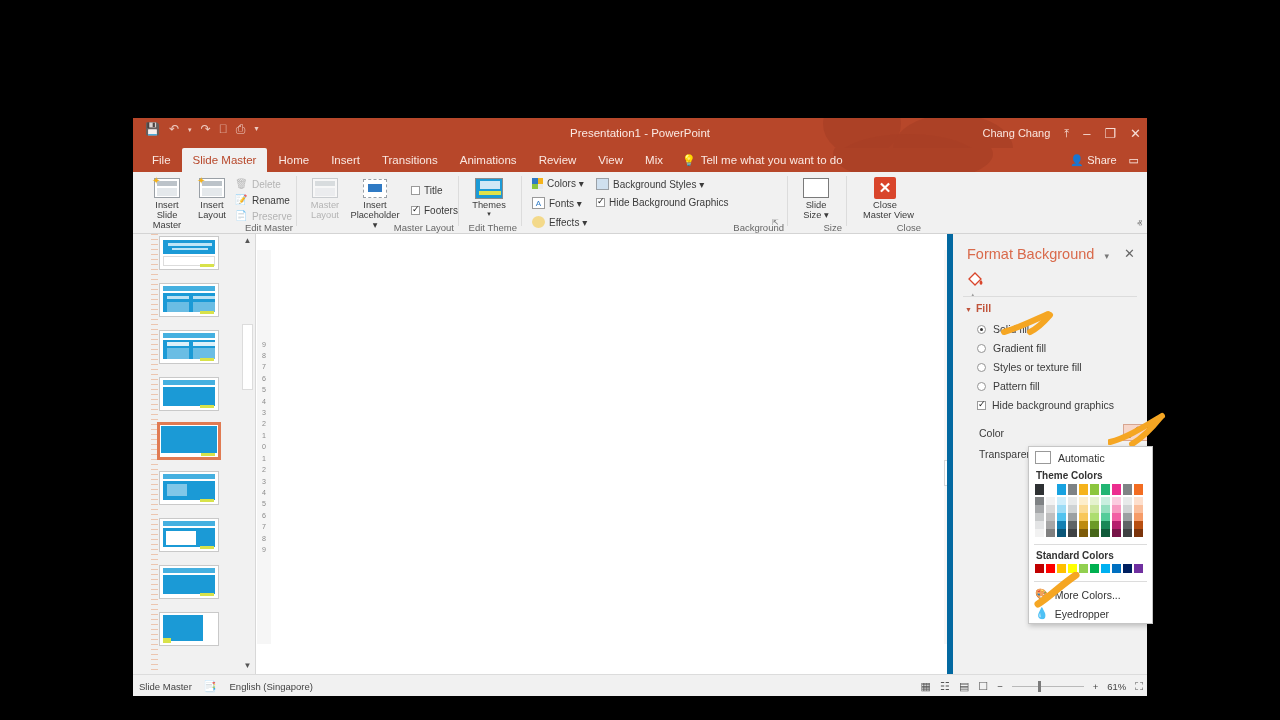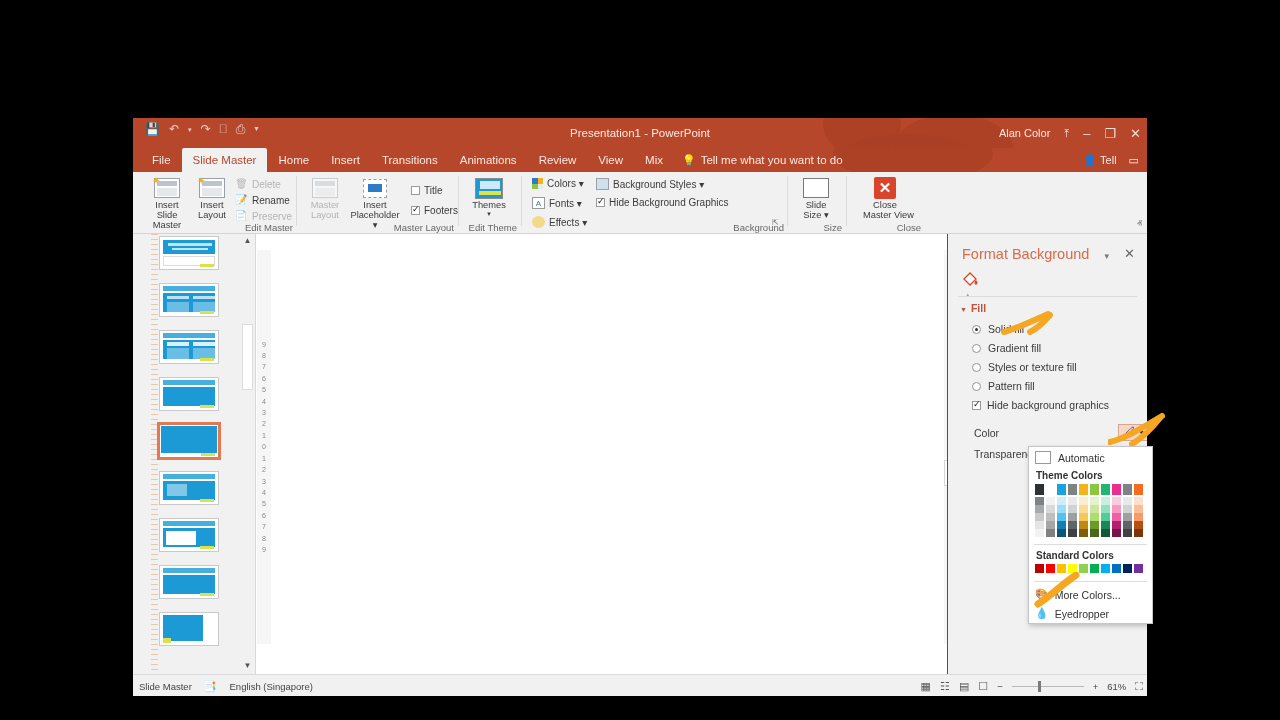--- a/index.html
+++ b/index.html
@@ -108,21 +108,21 @@
              font-size:11px; font-weight:bold; padding:1px 3px; letter-spacing:-.2px; }
 
   .vscroll { position:absolute; right:192px; top:16px; width:11px; bottom:30px; background:#f7f7f7; }
   .vs-up  { position:absolute; top:0; width:11px; height:11px; text-align:center; font-size:8px; color:#555;}
   .vs-dn  { position:absolute; bottom:0; width:11px; height:11px; text-align:center; font-size:8px; color:#555;}
   .vs-dn2 { position:absolute; bottom:12px; width:11px; height:11px; text-align:center; font-size:8px; color:#555;}
   .vs-thumb { position:absolute; top:210px; width:11px; height:26px; background:#fff; border:1px solid #d6d6d6;}
 
   
   .fbpane { position:absolute; right:0; top:0; width:200px; bottom:0; background:#f1f1f1;
-            border-left:1px solid #0369a1; }
+            border-left:6px solid #0369a1; }
   .fb-title { position:absolute; left:14px; top:12px; font-size:14.5px; color:#d96a4b; }
   .fb-caret { position:absolute; right:38px; top:17px; font-size:9px; color:#777; }
   .fb-close { position:absolute; right:12px; top:12px; font-size:13px; color:#666; }
   .fb-iconrow { position:absolute; left:12px; top:36px; }
   .fb-divider { position:absolute; left:10px; right:10px; top:62px; height:1px; background:#dcdcdc; }
   .fb-fill { position:absolute; left:12px; top:68px; font-size:10.5px; color:#c0533a; font-weight:bold; }
   .fb-fill .tri { font-size:7px; color:#c0533a; margin-right:4px; }
   .radio-row { position:absolute; left:24px; font-size:10.5px; color:#3a3a3a; display:flex; align-items:center; gap:7px; }
   .rd { width:9px; height:9px; border-radius:50%; border:1px solid #949494; background:#fff; position:relative; }
   .rd.on:after { content:""; position:absolute; left:2px; top:2px; width:3px; height:3px; border-radius:50%; background:#333; }
@@ -178,21 +178,21 @@
       <span style="font-size:7px">▾</span>
       <span>↷</span>
       <span>⎕</span>
       <span>⎙</span>
       <span style="font-size:8px">▾</span>
     </div>
 
     <div class="title-text">Presentation1  -  PowerPoint</div>
 
     <div class="tb-right">
-      <span>Alan Color</span>
+      <span>Chang Chang</span>
       <span>⤒</span>
       <span class="win-btn">–</span>
       <span class="win-btn">❐</span>
       <span class="win-btn">✕</span>
     </div>
   </div>
 
   <div class="tabstrip">
     <div class="tb-blob" style="left:700px; top:-22px; width:160px; height:56px;"></div>
     <div class="tabs">
@@ -204,21 +204,21 @@
       <div class="tab">Animations</div>
       <div class="tab">Review</div>
       <div class="tab">View</div>
       <div class="tab">Mix</div>
       <div class="tellme">
         <span class="bulb">💡</span>
         <span>Tell me what you want to do</span>
       </div>
     </div>
     <div class="ts-right">
-      <span>👤 <span>Tell</span></span>
+      <span>👤 <span>Share</span></span>
       <span>▭</span>
     </div>
   </div>
 
   <div class="ribbon">
 
     <div class="grp" style="left:6px; width:154px;">
       <div class="bigbtn" style="left:6px; top:4px;">
         <div class="ic">
           <div class="docicon">

